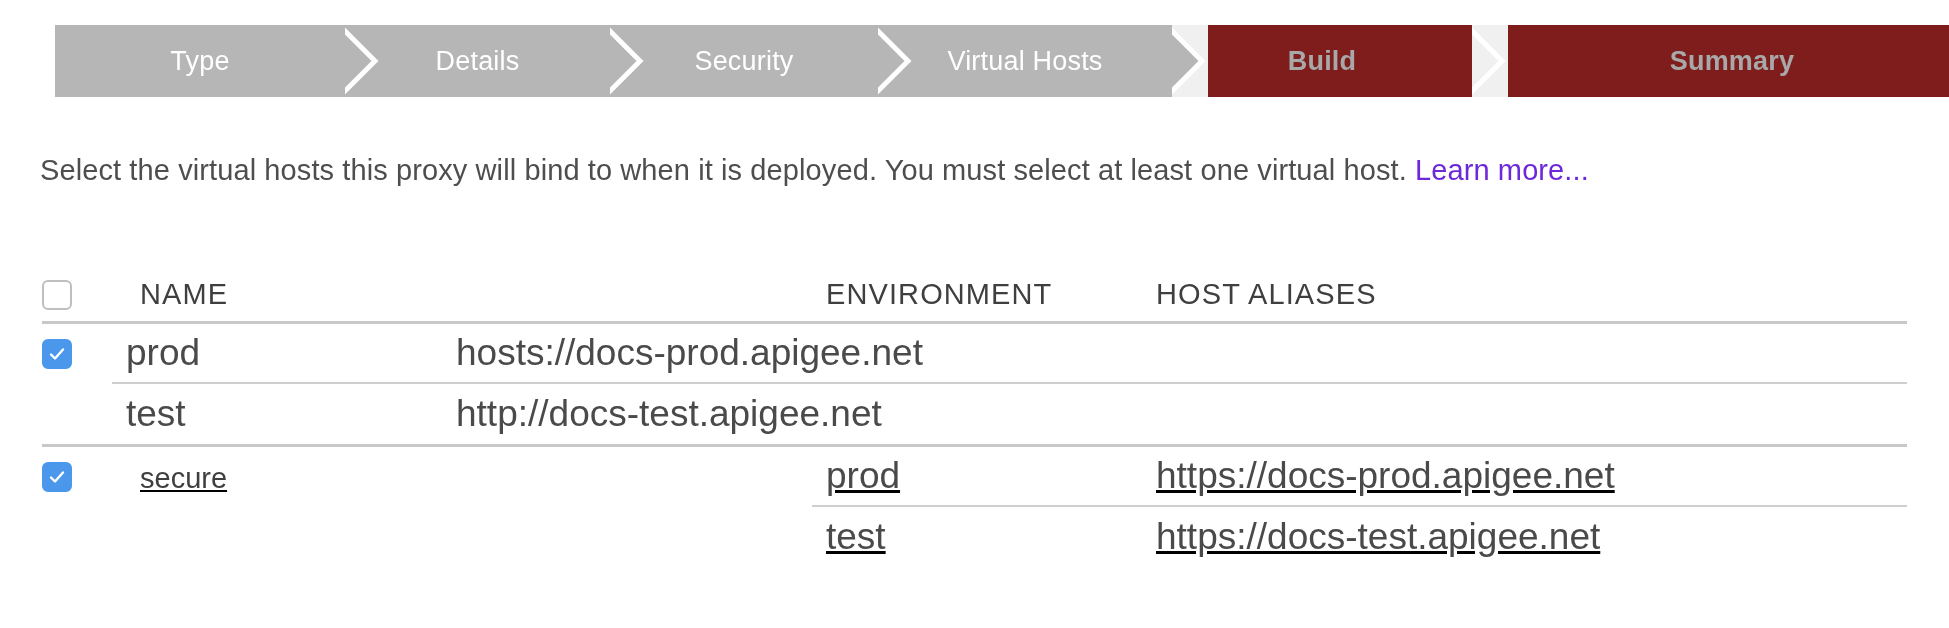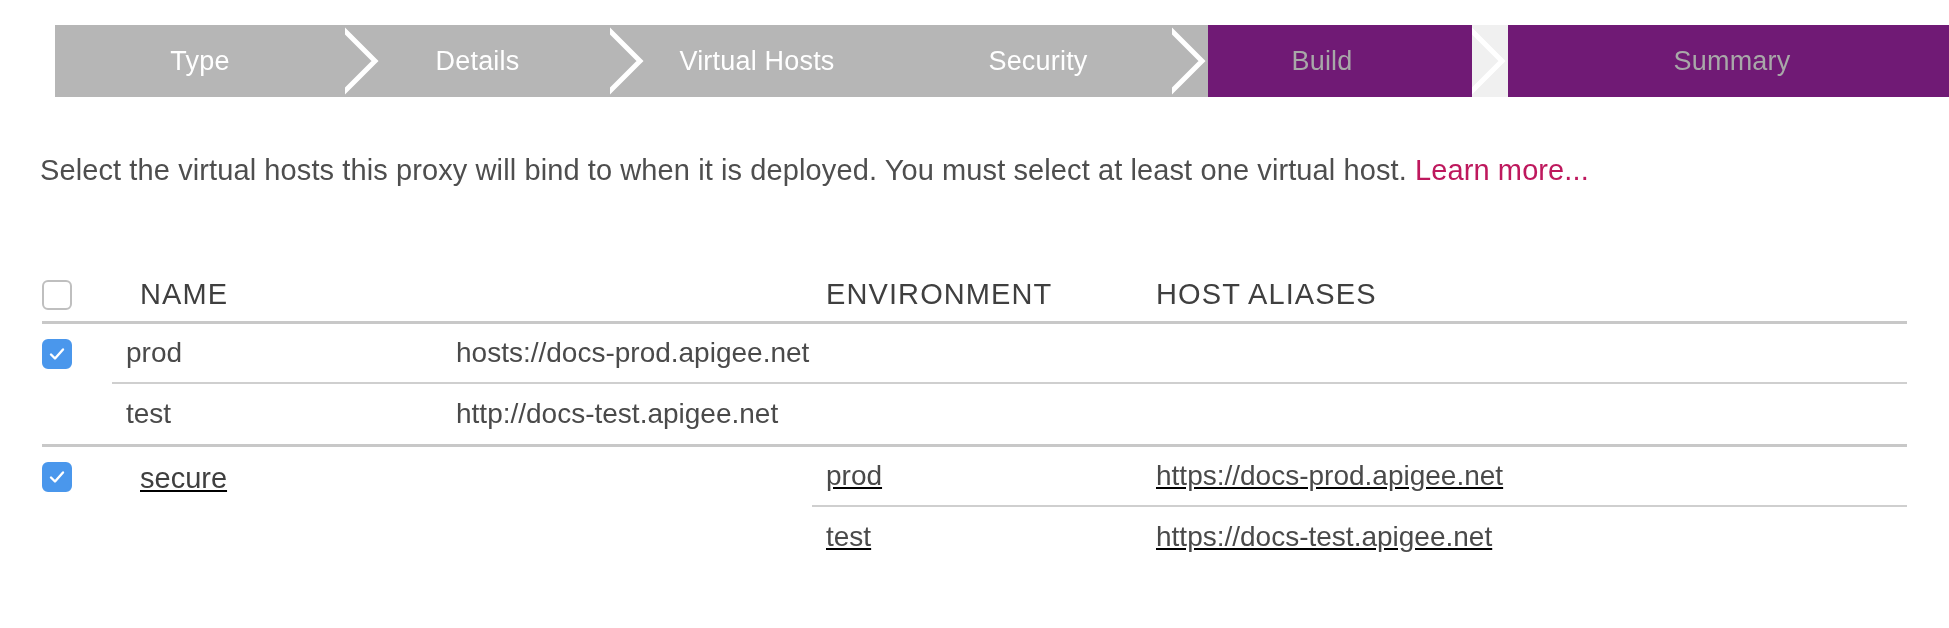--- a/index.html
+++ b/index.html
@@ -36,22 +36,23 @@
     font-size: 27px;
     letter-spacing: 0.2px;
     white-space: nowrap;
     user-select: none;
   }
   .step.done {
     background: #b6b6b6;
     color: #ffffff;
   }
   .step.todo {
-    background: #701a75;
+    background: #7f1d1d;
     color: #a8a8a8;
+    font-weight: bold;
   }
   
   .step .notch {
     position: absolute;
     right: -36px;
     top: 0;
     width: 36px;
     height: 72px;
     z-index: 3;
     pointer-events: none;
@@ -64,21 +65,21 @@
   .desc {
     position: absolute;
     left: 40px;
     top: 154px;
     font-size: 29px;
     color: #4e4e4e;
     white-space: nowrap;
     letter-spacing: 0.1px;
   }
   .desc .link {
-    color: #be185d;
+    color: #6d28d9;
     text-decoration: none;
     cursor: pointer;
   }
 
   
   .table {
     position: absolute;
     left: 42px;
     top: 268px;
     width: 1865px;
@@ -119,21 +120,21 @@
     align-items: center;
   }
   .env-row.sep .col-env,
   .env-row.sep .col-host {
     border-bottom: 2px solid #cfcfcf;
   }
   .env-row .col-env { padding-left: 14px; }
   .env-row .col-host { padding-left: 14px; }
 
   .cell-text {
-    font-size: 28px;
+    font-size: 37px;
     color: #4a4a4a;
     white-space: nowrap;
   }
   .name-text {
     font-size: 29px;
     color: #3f3f3f;
     padding-left: 28px;
     white-space: nowrap;
   }
 
@@ -179,32 +180,32 @@
         </svg></span>
     </div>
     <div class="step done" style="width: 265px; flex: 0 0 265px; z-index: 5;">
       <span class="step-label">Details</span>
       <span class="notch"><svg width="36" height="72" viewBox="0 0 36 72" preserveAspectRatio="none">
           <rect x="0" y="0" width="36" height="72" fill="#b6b6b6"></rect>
           <path d="M-6 0 L30 36 L-6 72 Z" fill="#b6b6b6"></path>
           <path d="M-6 0 L30 36 L-6 72" fill="none" stroke="#ffffff" stroke-width="5"></path>
         </svg></span>
     </div>
+    <div class="step done" style="width: 268px; flex: 0 0 268px; z-index: 4;">
+      <span class="step-label">Security</span>
+      <span class="notch"><svg width="36" height="72" viewBox="0 0 36 72" preserveAspectRatio="none">
+          <rect x="0" y="0" width="36" height="72" fill="#b6b6b6"></rect>
+          <path d="M-6 0 L30 36 L-6 72 Z" fill="#b6b6b6"></path>
+          <path d="M-6 0 L30 36 L-6 72" fill="none" stroke="#ffffff" stroke-width="5"></path>
+        </svg></span>
+    </div>
     <div class="step done" style="width: 294px; flex: 0 0 294px; z-index: 3;">
       <span class="step-label">Virtual Hosts</span>
       <span class="notch"><svg width="36" height="72" viewBox="0 0 36 72" preserveAspectRatio="none">
           <rect x="0" y="0" width="36" height="72" fill="#f0f0f0"></rect>
-          <path d="M-6 0 L30 36 L-6 72 Z" fill="#b6b6b6"></path>
-          <path d="M-6 0 L30 36 L-6 72" fill="none" stroke="#ffffff" stroke-width="5"></path>
-        </svg></span>
-    </div>
-    <div class="step done" style="width: 268px; flex: 0 0 268px; z-index: 4;">
-      <span class="step-label">Security</span>
-      <span class="notch"><svg width="36" height="72" viewBox="0 0 36 72" preserveAspectRatio="none">
-          <rect x="0" y="0" width="36" height="72" fill="#b6b6b6"></rect>
           <path d="M-6 0 L30 36 L-6 72 Z" fill="#b6b6b6"></path>
           <path d="M-6 0 L30 36 L-6 72" fill="none" stroke="#ffffff" stroke-width="5"></path>
         </svg></span>
     </div>
     <div class="step todo" style="width: 300px; flex: 0 0 300px; z-index: 2;">
       <span class="step-label">Build</span>
       <span class="notch"><svg width="36" height="72" viewBox="0 0 36 72" preserveAspectRatio="none">
           <rect x="0" y="0" width="36" height="72" fill="#f0f0f0"></rect>
           <path d="M-6 0 L30 36 L-6 72 Z" fill="#f0f0f0"></path>
           <path d="M-6 0 L30 36 L-6 72" fill="none" stroke="#ffffff" stroke-width="5"></path>

